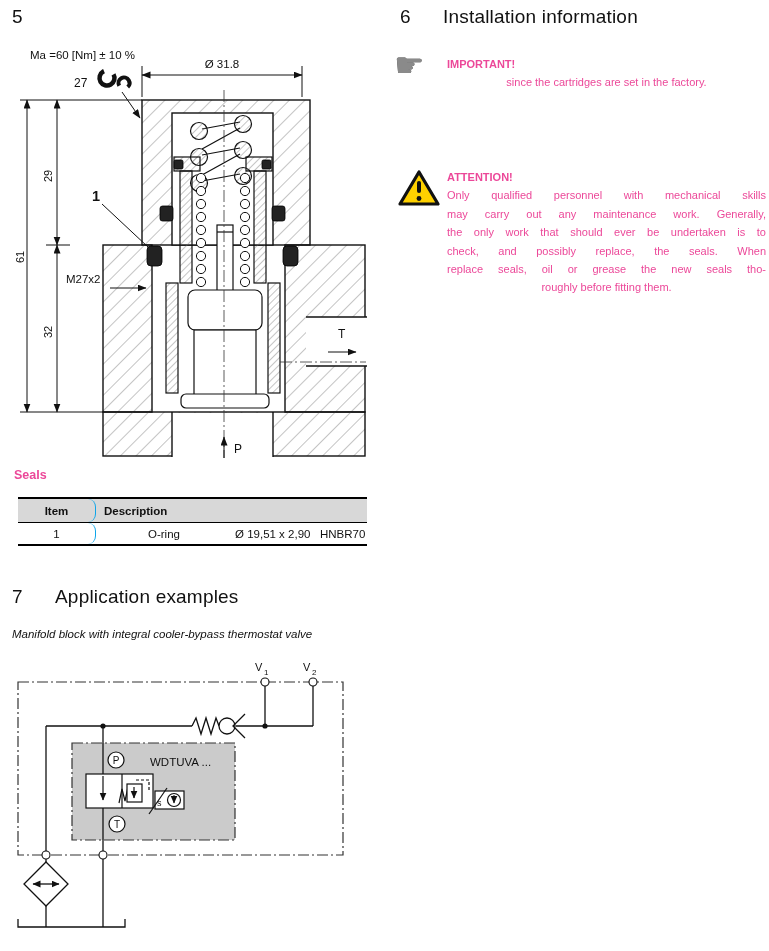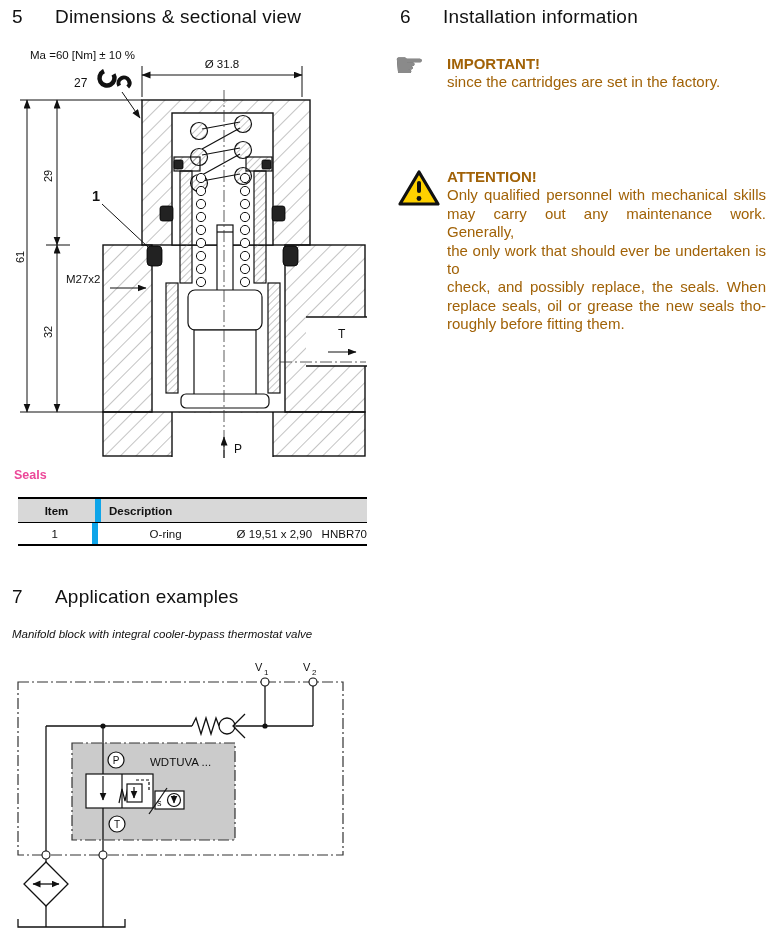--- a/index.html
+++ b/index.html
@@ -8,40 +8,39 @@
   .abs{position:absolute;}
   .sec-head{display:flex;font-size:19px;letter-spacing:.2px;color:#111;}
   .sec-head .num{width:43px;}
   svg{overflow:visible;}
   svg text{font-family:"Liberation Sans","DejaVu Sans",sans-serif;fill:#111;}
   .seals-head{font-size:12.5px;font-weight:bold;color:#ec4899;}
   .table{width:349px;font-size:11.5px;color:#111;border-top:2px solid #000;border-bottom:2px solid #000;}
   .trow{display:flex;align-items:center;}
   .thead{background:#d8d8d8;height:23px;border-bottom:1px solid #000;font-weight:bold;}
   .tbody{height:21px;background:#fff;}
-  .c-item{width:77px;text-align:center;border-right:6px solid #0ea5e9;align-self:stretch;
-          display:flex;align-items:center;justify-content:center;}
+  .c-item{width:77px;text-align:center;border-right:1px solid #0ea5e9;align-self:stretch;
+          display:flex;align-items:center;justify-content:center;border-radius:8px;}
   .c-desc{flex:1;padding-left:8px;display:flex;align-items:center;}
   .c-desc .w1{width:87px;display:inline-block;margin-left:44px;}
   .c-desc .w2{width:85px;display:inline-block;}
-  .note-text{width:319px;font-size:15px;line-height:18.4px;color:#a16207;}
+  .note-text{width:319px;font-size:11px;line-height:18.4px;color:#ec4899;}
   .note-title{font-weight:bold;}
   .jline{text-align:justify;text-align-last:justify;}
-  .lline{text-align:left;}
+  .lline{text-align:center;}
   .caption{font-size:11.5px;color:#111;font-style:italic;}
   .hand-icon{font-size:34px;color:#8a8a8a;line-height:1;text-shadow:0 0 0.4px #444;}
 </style>
 </head>
 <body>
 
 <div class="page">
 
   <div class="abs sec-head" style="left:12px;top:6px;">
     <span class="num">5</span>
-    <span>Dimensions &amp; sectional view</span>
   </div>
 
   <div class="abs sec-head" style="left:400px;top:6px;">
     <span class="num">6</span>
     <span>Installation information</span>
   </div>
 
   <div class="abs hand-icon" style="left:394px;top:48px;">☛</div>
   <div class="abs note-text" style="left:447px;top:55px;">
     <div class="note-title">IMPORTANT!</div>

